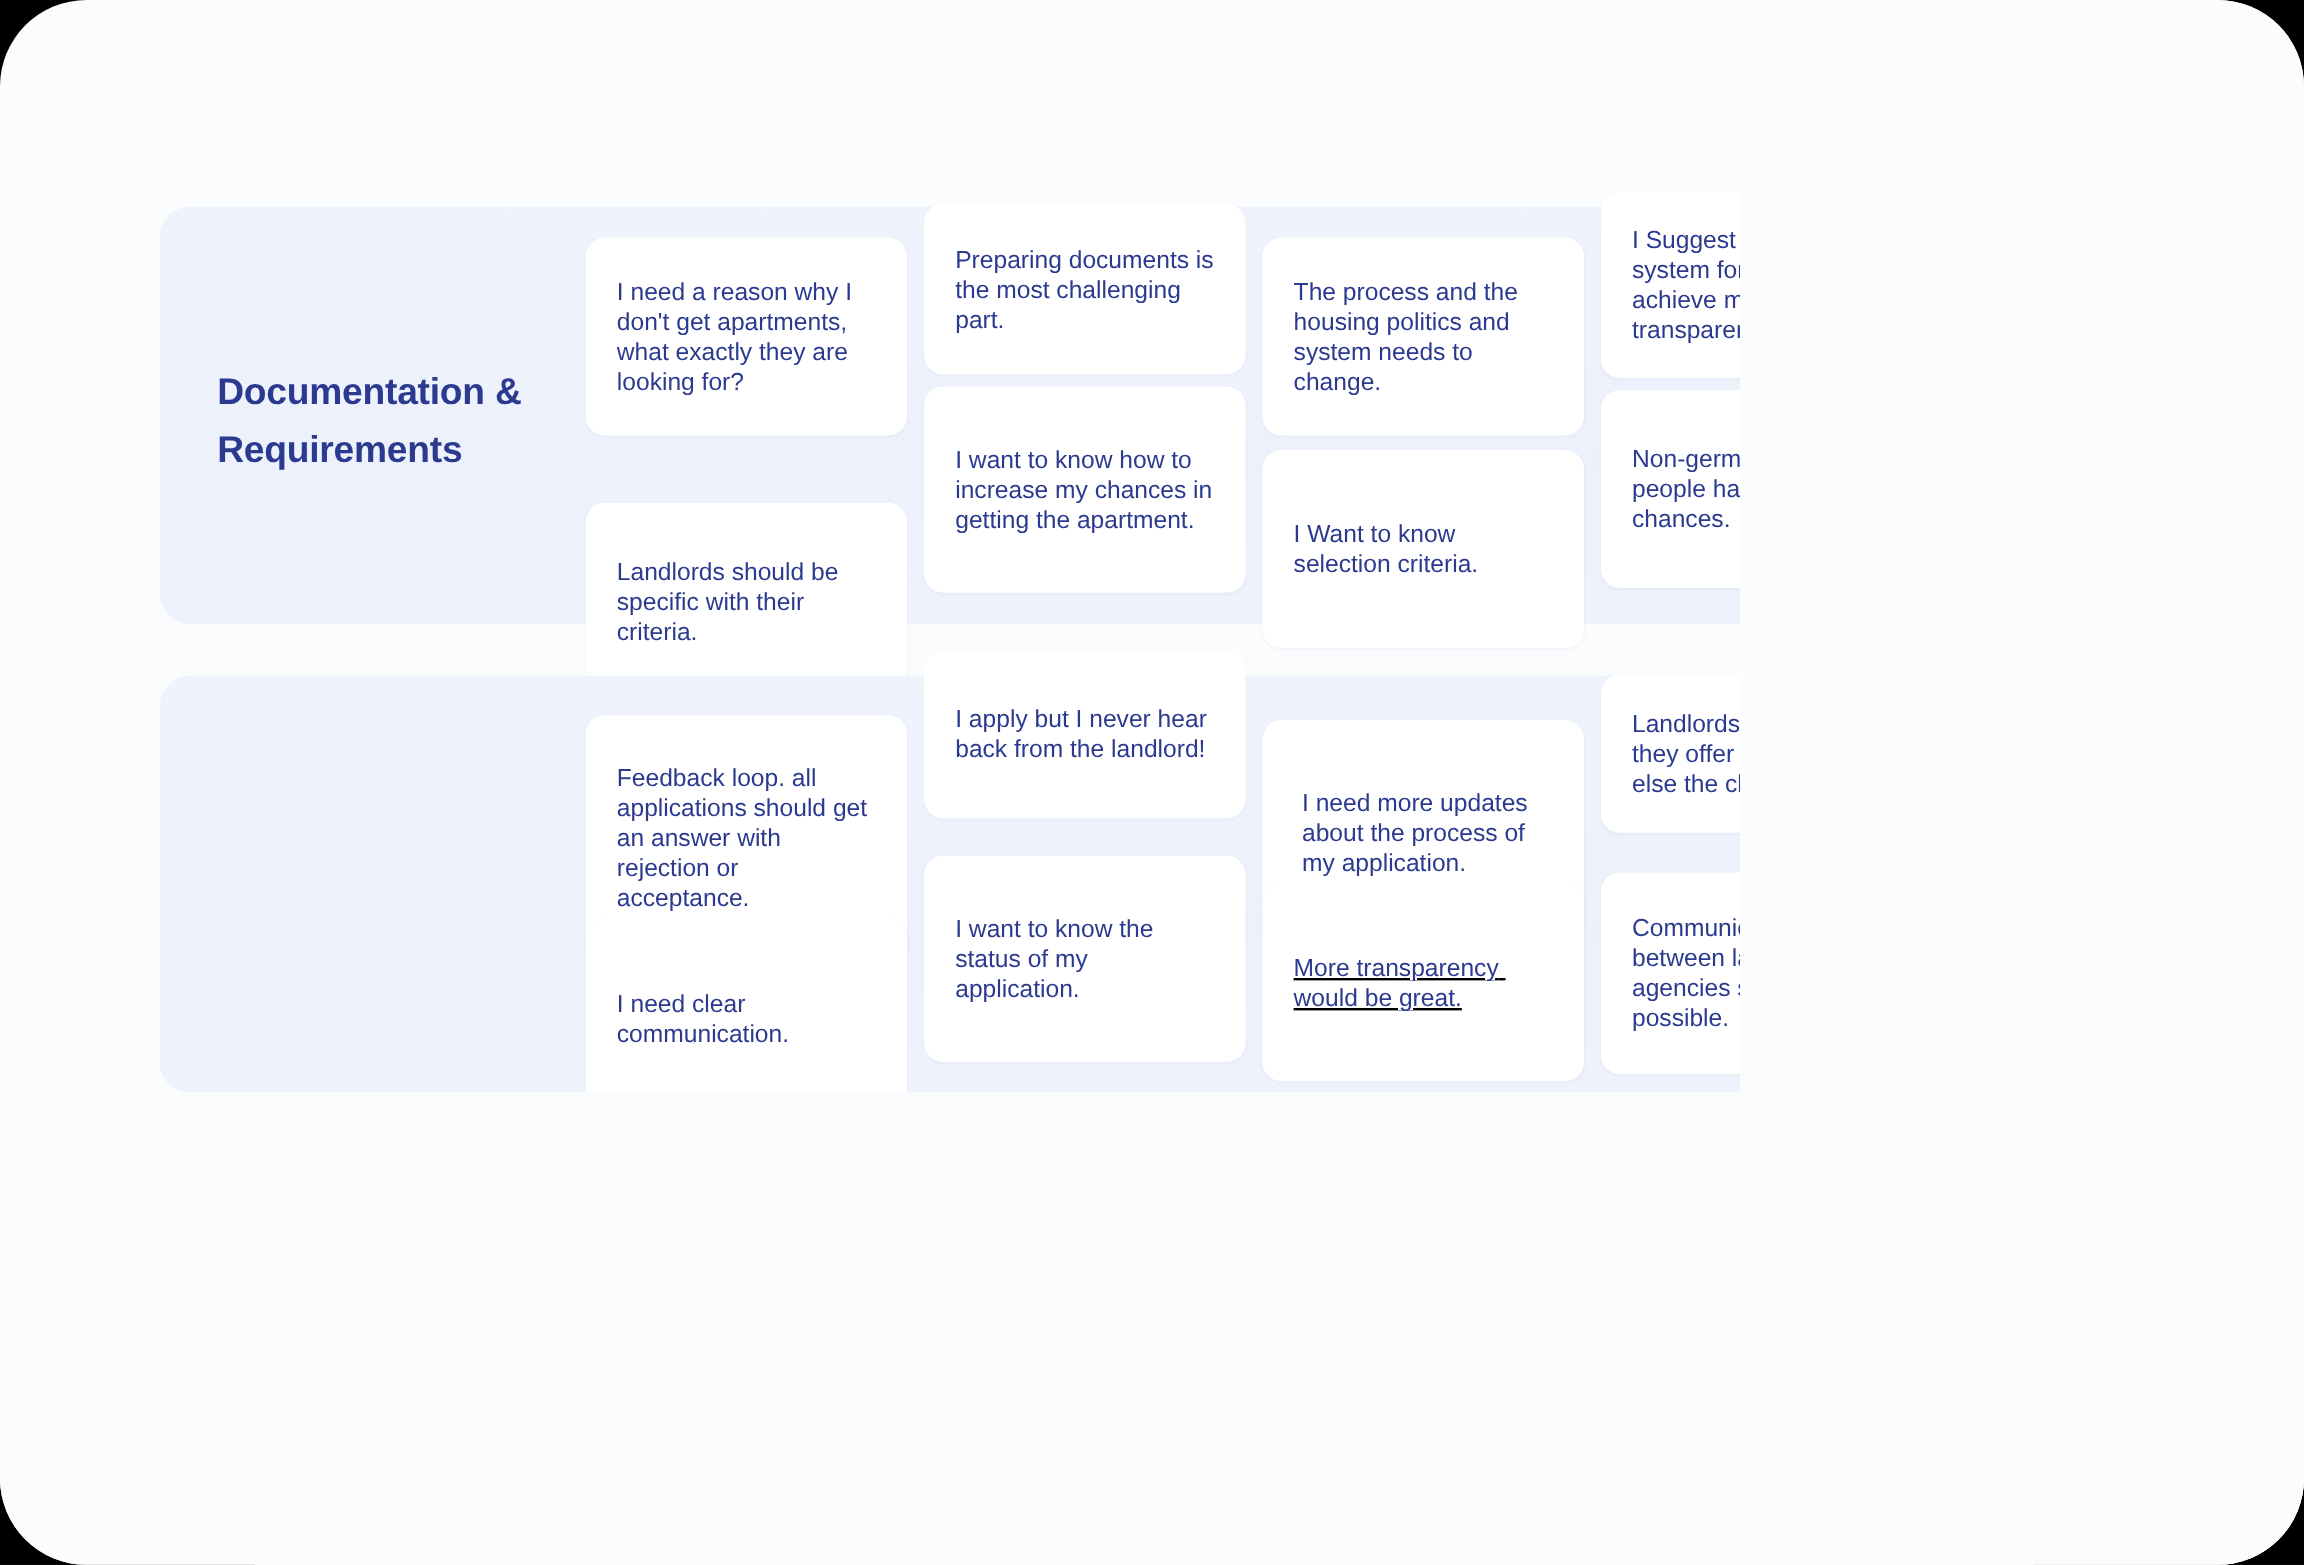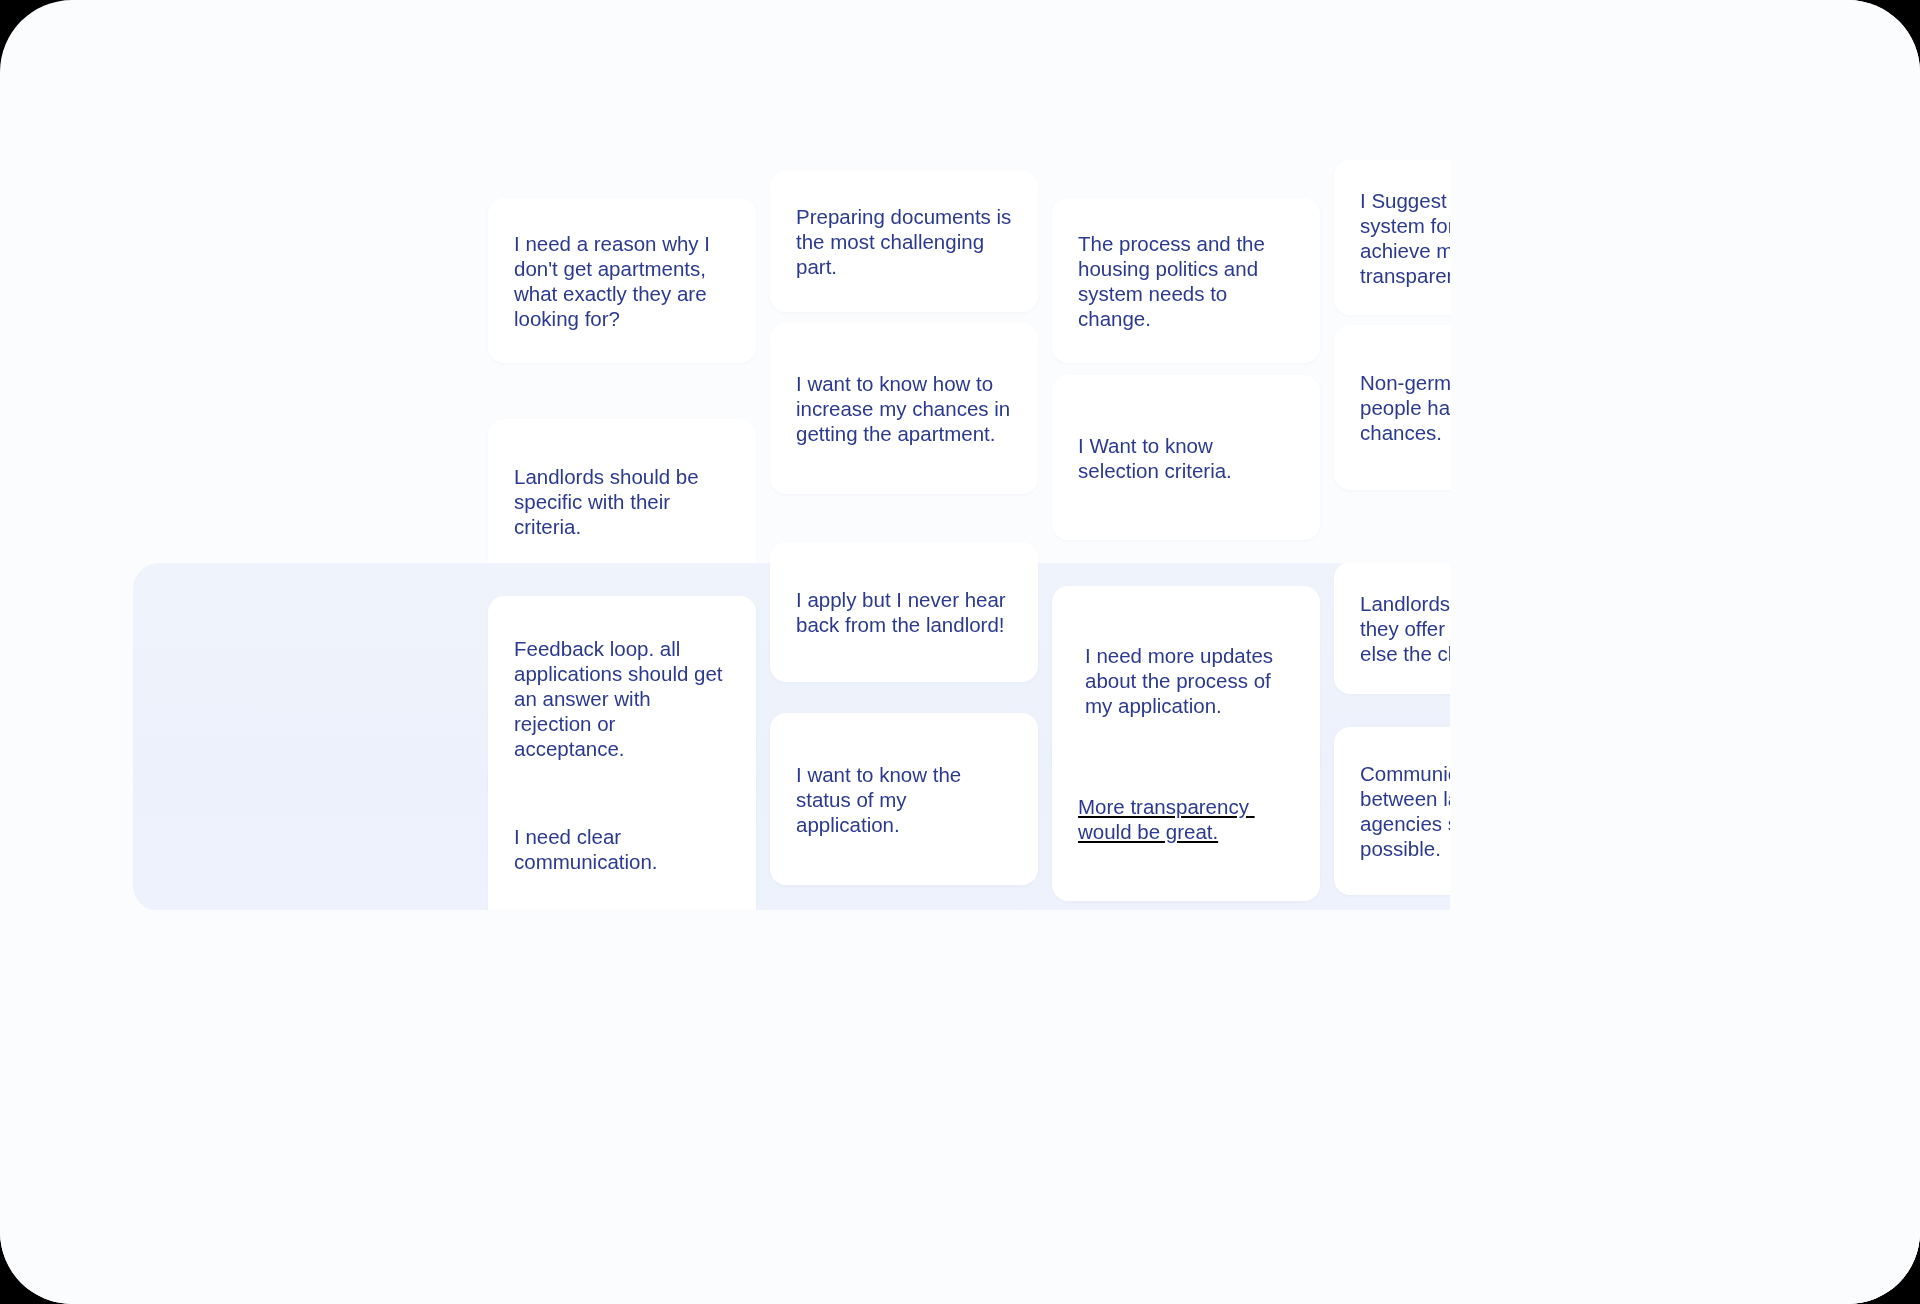--- a/index.html
+++ b/index.html
@@ -97,21 +97,21 @@
   .doc .col-4 .card.a { top: 160px; height: 155px; }
   .doc .col-4 .card.b { top: 325px; height: 165px; }
 
   
   .comm .col-1 .card.a { top: 596px; height: 204px; }
   .comm .col-1 .card.b { top: 766px; height: 165px; }
 
   .comm .col-2 .card.a { top: 542px; height: 140px; }
   .comm .col-2 .card.b { top: 713px; height: 172px; }
 
-  .comm .col-3 .card.a { top: 586px; height: 188px; padding-left: 33px; }
+  .comm .col-3 .card.a { top: 600px; height: 188px; padding-left: 33px; }
   .comm .col-3 .card.b { top: 736px; height: 165px; text-decoration: underline; }
 
   .comm .col-4 .card.a { top: 562px; height: 132px; }
   .comm .col-4 .card.b { top: 727px; height: 168px; }
 
   
   #right-fade {
     position: absolute;
     left: 1450px;
     top: 0;
@@ -130,20 +130,24 @@
     pointer-events: none;
   }
 </style>
 </head>
 <body>
 
 <div id="frame">
 
   <div id="board-viewport">
 
+    <div class="section" id="section-documentation">
+      <div class="section-title">Documentation
+&amp; Requirements</div>
+    </div>
 
     <div class="doc">
 
       <div class="column col-1">
         <div class="card a">
           <span class="card-text">I need a reason why I don't get apartments, what exactly they are looking for?</span>
         </div>
         <div class="card b">
           <span class="card-text">Landlords should be specific with their criteria.</span>
         </div>

